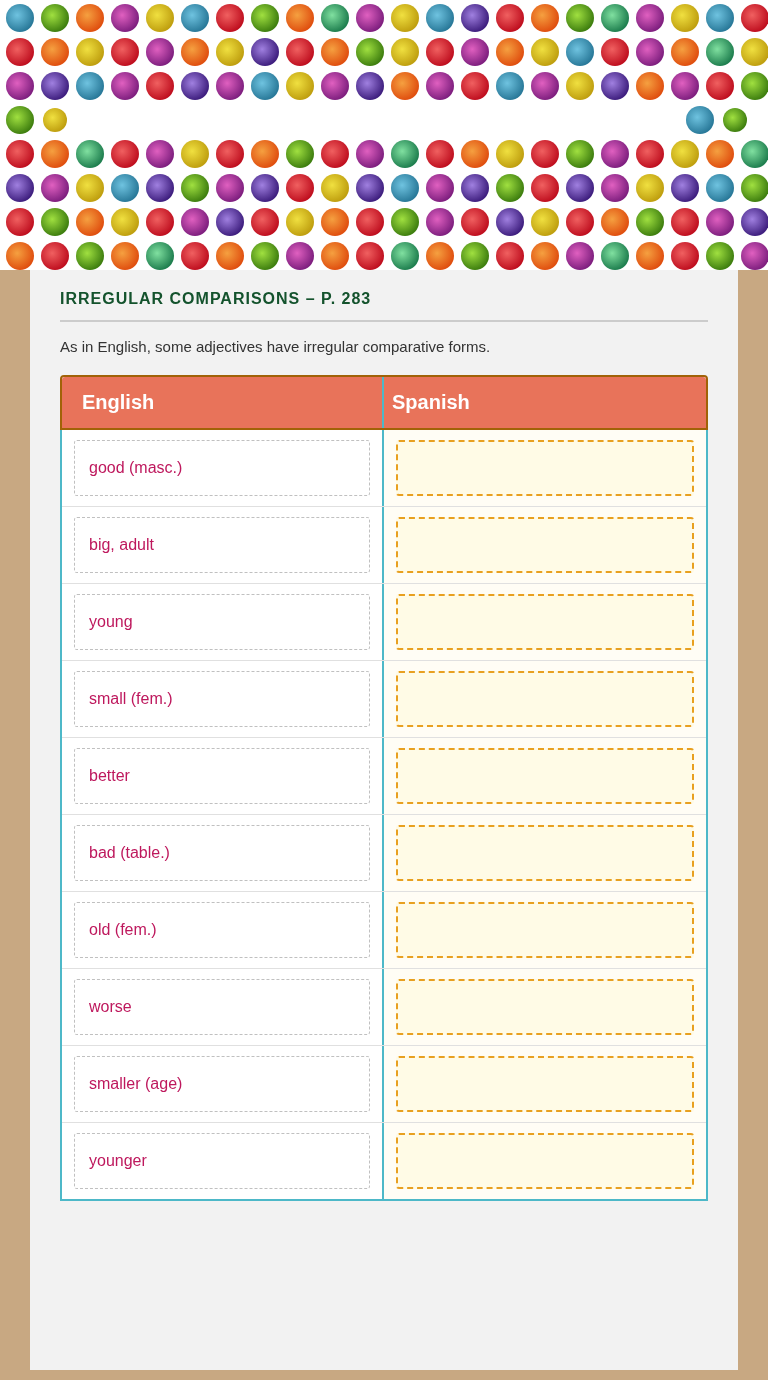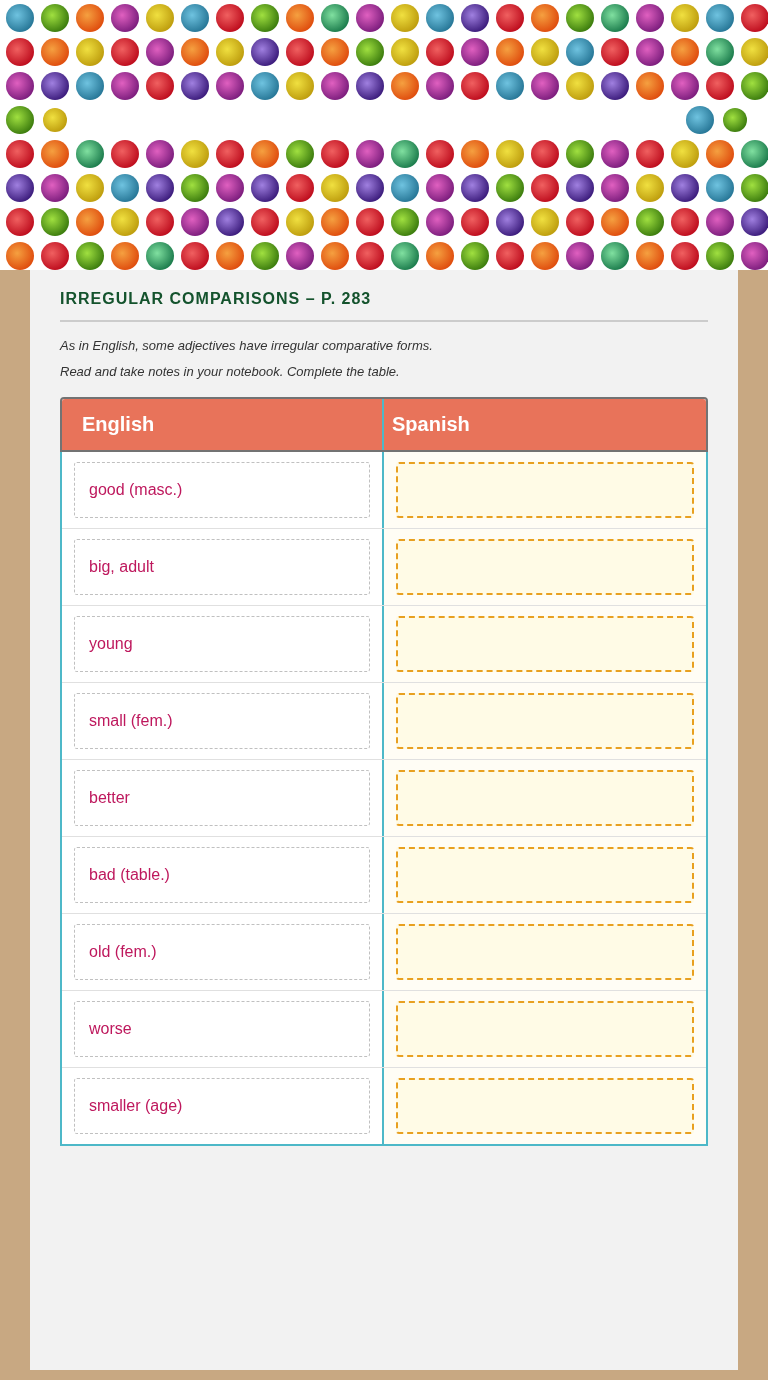--- a/index.html
+++ b/index.html
@@ -46,24 +46,23 @@
     }
 
     .divider {
       border: none;
       border-top: 2px solid #ccc;
       margin-bottom: 14px;
     }
 
     .instructions-text {
       color: #333;
-      font-size: 13px;
+      font-size: 15px;
       margin-bottom: 6px;
       line-height: 1.5;
-      font-style: italic;
     }
 
     .rows-container {
       border: 2px solid #4db8c8;
       border-top: none;
     }
 
     .row-pair {
       display: flex;
       width: 100%;
@@ -105,21 +104,21 @@
       padding: 12px 14px;
       min-height: 56px;
       background-color: #fffbe6;
       display: flex;
       align-items: center;
     }
 
     
     .header-row {
       display: flex;
-      border: 2px solid #737373;
+      border: 2px solid #a16207;
       border-radius: 4px 4px 0 0;
     }
 
     .header-cell-english {
       width: 50%;
       background-color: #e8735a;
       padding: 14px 20px;
       border-right: 2px solid #4db8c8;
       border-radius: 3px 0 0 0;
     }
@@ -344,21 +343,20 @@
     <circle cx="685" cy="256" r="14" fill="url(#g6)"></circle>
     <circle cx="720" cy="256" r="14" fill="url(#g4)"></circle>
     <circle cx="755" cy="256" r="14" fill="url(#g3)"></circle>
   </svg>
 </div>
 
 <div class="main-content">
   <h1 class="page-title">IRREGULAR COMPARISONS – p. 283</h1>
   <hr class="divider">
   <p class="instructions-text">As in English, some adjectives have  irregular comparative forms.</p>
-  <p class="instructions-text">Read and take notes in your notebook. Complete the table.</p>
 
   <div style="margin-top:16px;">
 
     <div class="header-row">
       <div class="header-cell-english">
         <span class="header-text">English</span>
       </div>
       <div class="header-cell-spanish">
         <span class="header-text">Spanish</span>
       </div>
@@ -440,16 +438,24 @@
 
       <div class="row-pair">
         <div class="left-col">
           <div class="english-cell-inner">smaller (age)</div>
         </div>
         <div class="right-col">
           <div class="spanish-cell-inner"></div>
         </div>
       </div>
 
+      <div class="row-pair">
+        <div class="left-col">
+          <div class="english-cell-inner">younger</div>
+        </div>
+        <div class="right-col">
+          <div class="spanish-cell-inner"></div>
+        </div>
+      </div>
 
     </div>
   </div>
 </div>
 
 </body></html>

